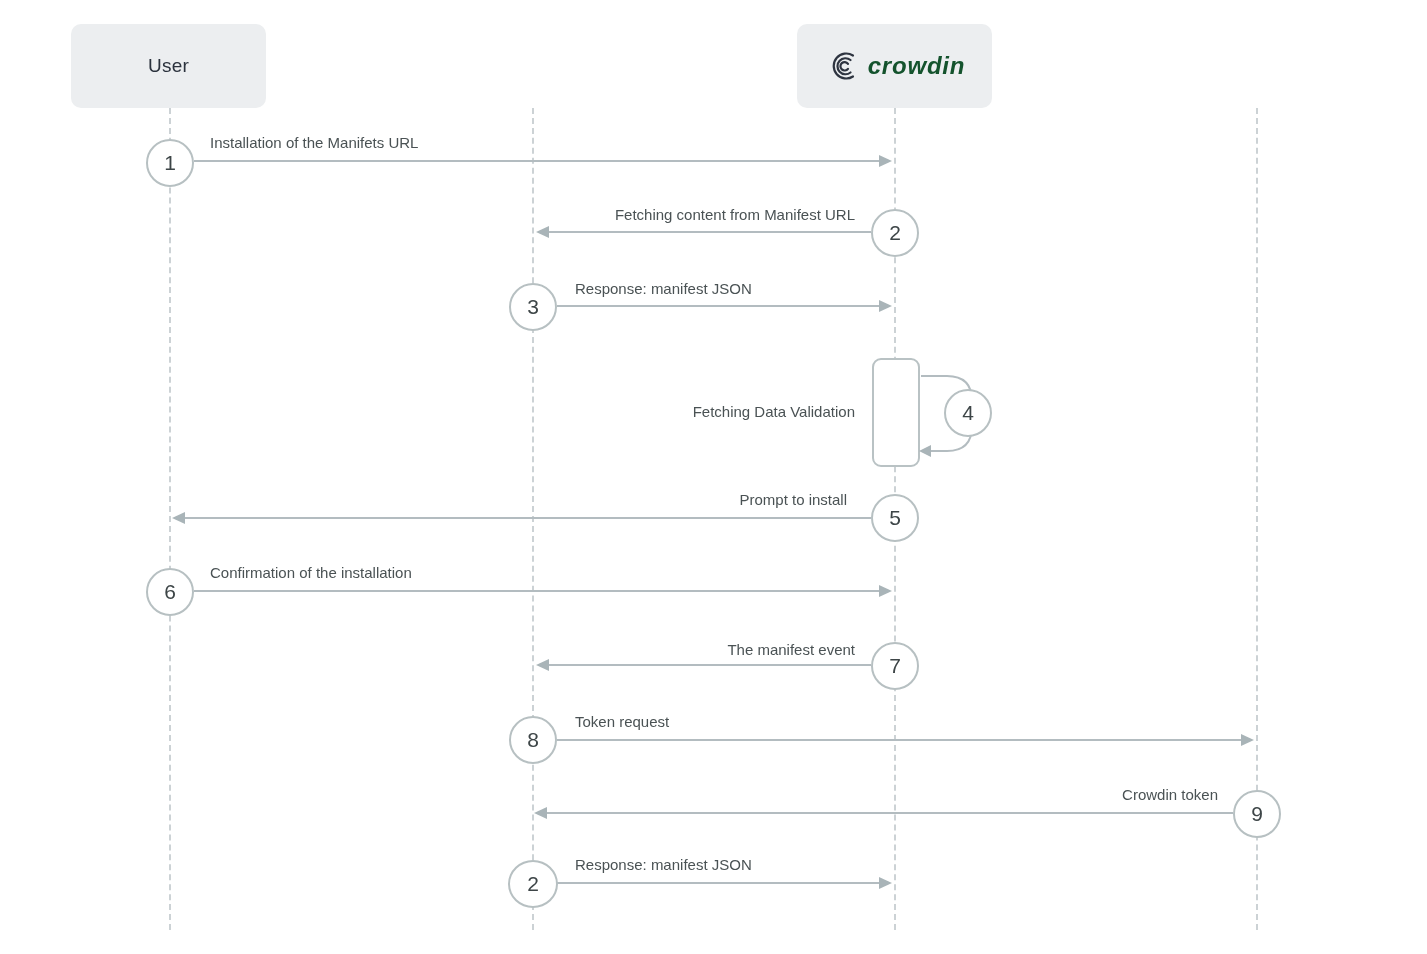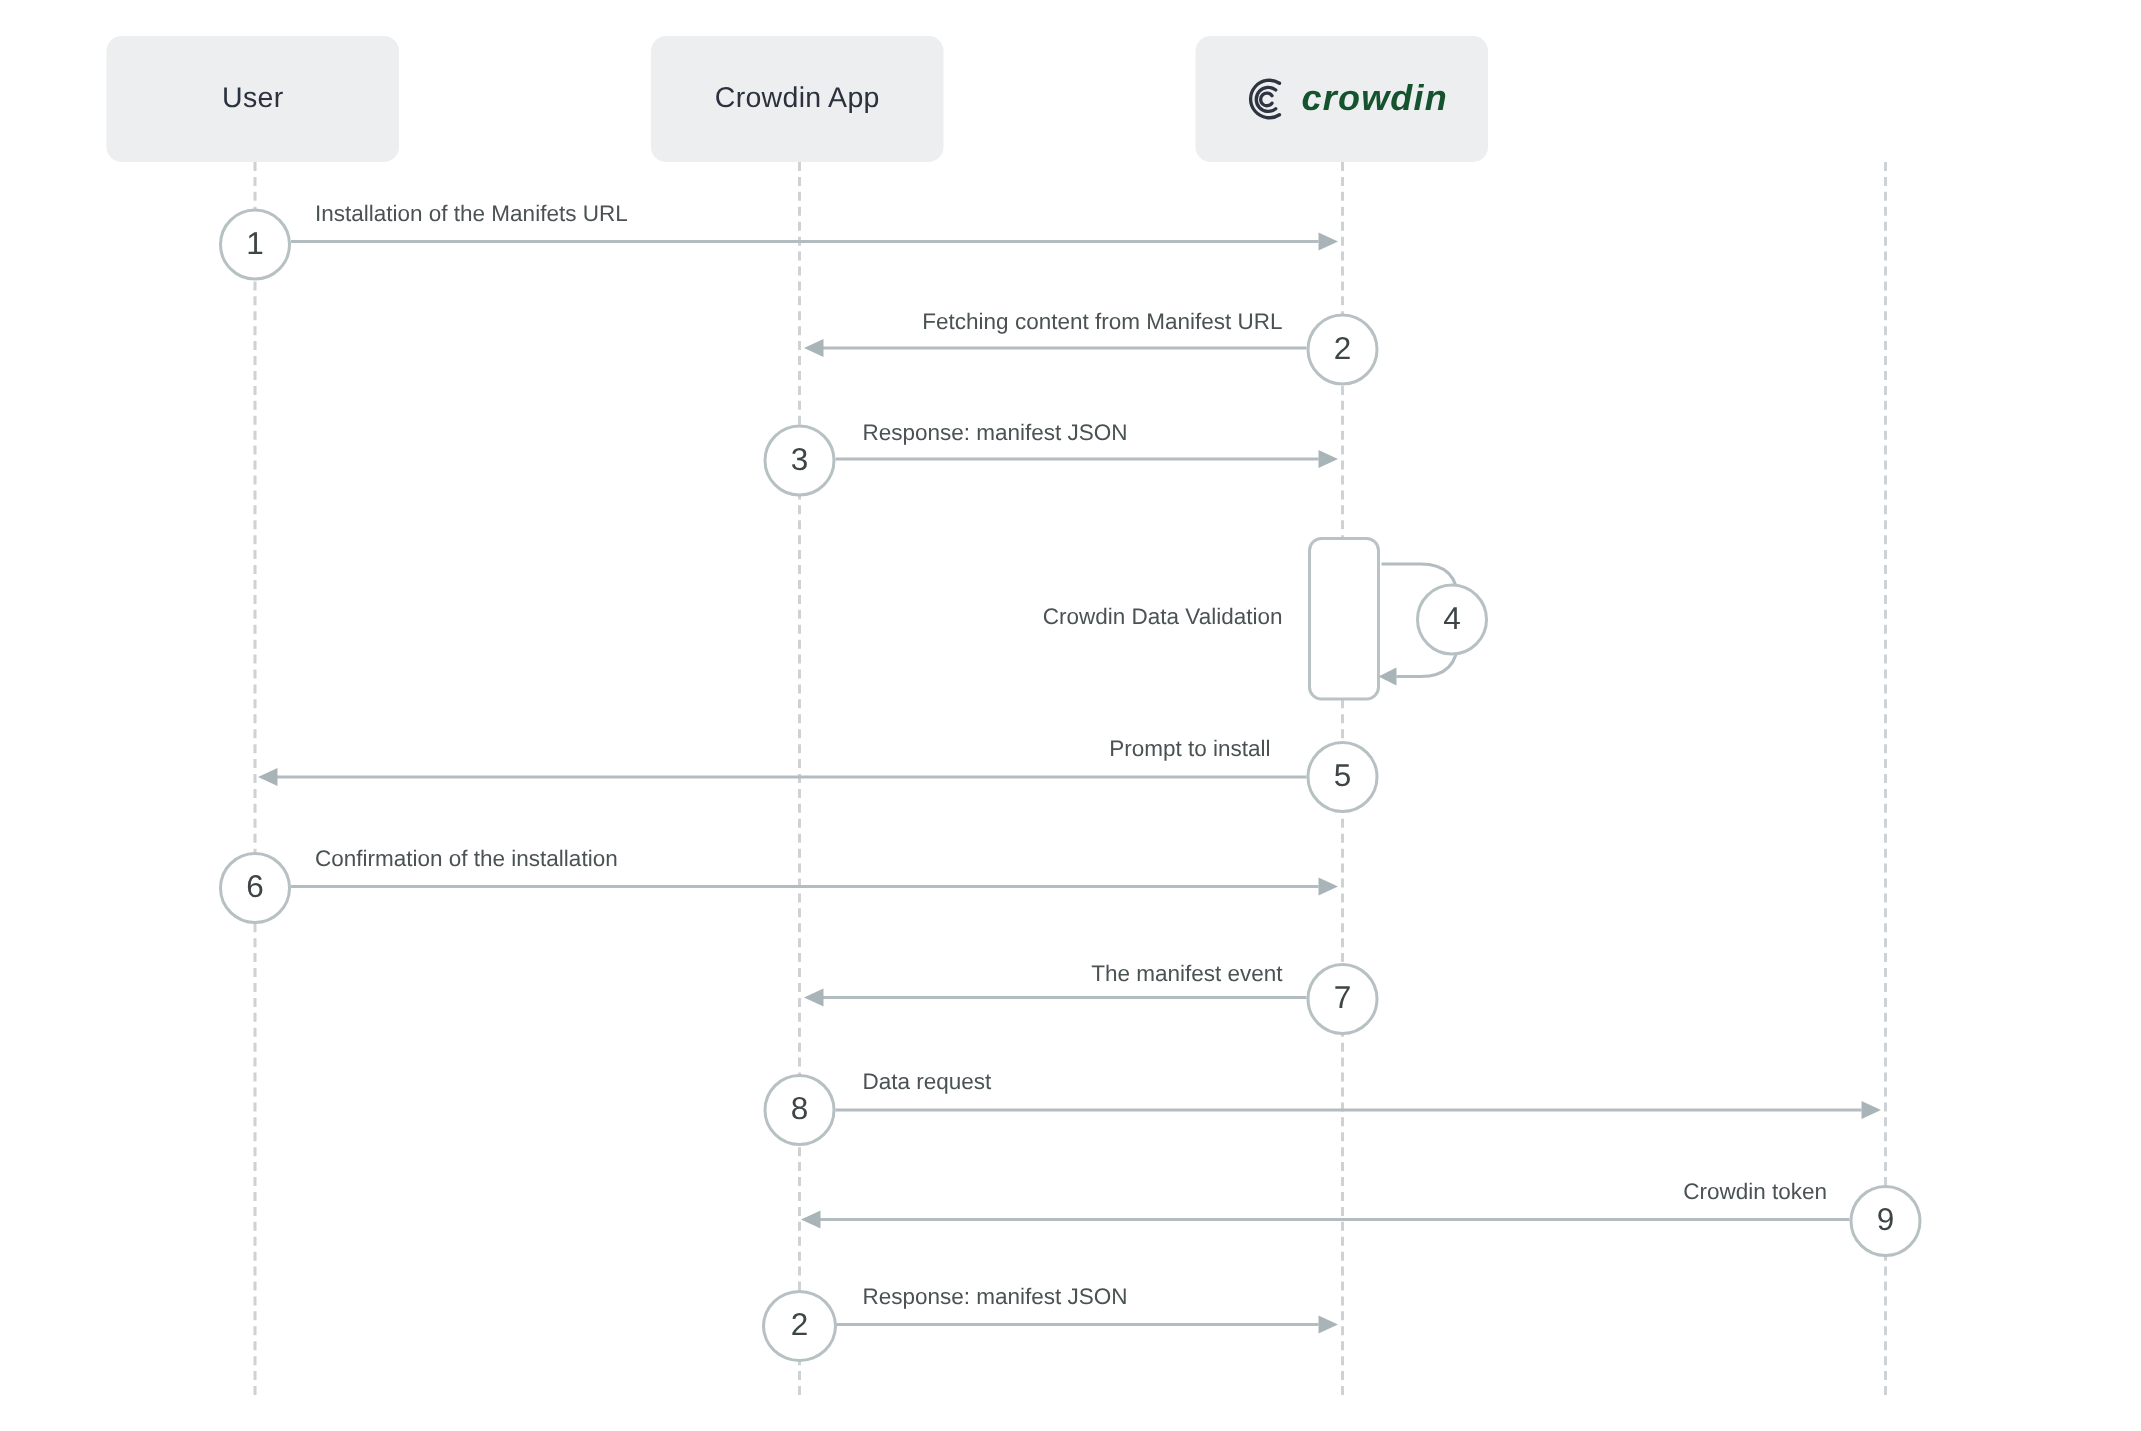--- a/index.html
+++ b/index.html
@@ -95,23 +95,20 @@
 
   <div class="lifeline" style="left:169px"></div>
   <div class="lifeline" style="left:532px"></div>
   <div class="lifeline" style="left:894px"></div>
   <div class="lifeline" style="left:1256px"></div>
 
   <div class="actor" style="left:71px">
     <span>User</span>
   </div>
 
-  <div class="actor" style="left:434px">
-    <span>Crowdin App</span>
-  </div>
 
   <div class="actor" style="left:797px">
     <span class="logo-wrap">
       <svg width="38" height="32" viewBox="0 0 38 32">
         <g fill="none" stroke="#2e3440" stroke-width="2.2" stroke-linecap="round">
           <path d="M 29 5.5 A 12.5 12.5 0 1 0 29 26.5"></path>
           <path d="M 26.5 10 A 8 8 0 1 0 26.5 22.5"></path>
           <path d="M 24 13.8 A 4.2 4.2 0 1 0 24 18.8"></path>
         </g>
       </svg>
@@ -139,21 +136,21 @@
   <div class="msg-label" style="left:575px; top:280px">Response: manifest JSON</div>
   <div class="step-circle" style="left:509px; top:283px">
     <span>3</span>
   </div>
 
   <div class="activation"></div>
   <svg class="self-loop" width="72" height="92" viewBox="0 0 72 92">
     <path d="M 5 8 H 31 Q 56 8 56 33 V 58 Q 56 83 31 83 H 15" fill="none" stroke="#b3bcc0" stroke-width="2"></path>
     <polygon points="3,83 15,77 15,89" fill="#a9b4b8"></polygon>
   </svg>
-  <div class="msg-label align-r" style="right:572px; top:403px">Crowdin Data Validation</div>
+  <div class="msg-label align-r" style="right:572px; top:403px">Fetching Data Validation</div>
   <div class="step-circle" style="left:944px; top:389px">
     <span>4</span>
   </div>
 
   <div class="msg-line" style="left:184px; top:517px; width:687px"></div>
   <div class="head-l" style="left:172px; top:512px"></div>
   <div class="msg-label align-r" style="right:580px; top:491px">Prompt to install</div>
   <div class="step-circle" style="left:871px; top:494px">
     <span>5</span>
   </div>
@@ -167,21 +164,21 @@
 
   <div class="msg-line" style="left:548px; top:664px; width:323px"></div>
   <div class="head-l" style="left:536px; top:659px"></div>
   <div class="msg-label align-r" style="right:572px; top:641px">The manifest event</div>
   <div class="step-circle" style="left:871px; top:642px">
     <span>7</span>
   </div>
 
   <div class="msg-line" style="left:557px; top:739px; width:684px"></div>
   <div class="head-r" style="left:1241px; top:734px"></div>
-  <div class="msg-label" style="left:575px; top:713px">Data request</div>
+  <div class="msg-label" style="left:575px; top:713px">Token request</div>
   <div class="step-circle" style="left:509px; top:716px">
     <span>8</span>
   </div>
 
   <div class="msg-line" style="left:546px; top:812px; width:687px"></div>
   <div class="head-l" style="left:534px; top:807px"></div>
   <div class="msg-label align-r" style="right:209px; top:786px">Crowdin token</div>
   <div class="step-circle" style="left:1233px; top:790px">
     <span>9</span>
   </div>

